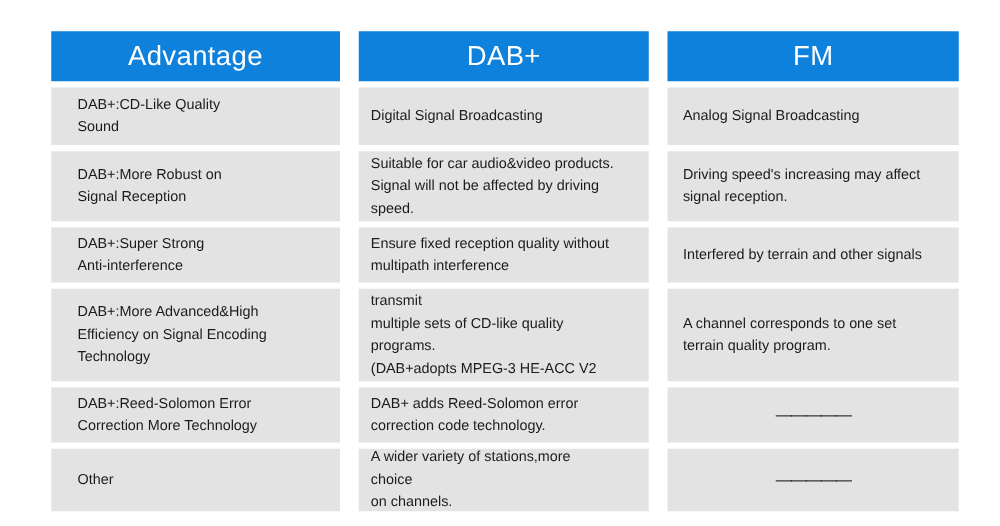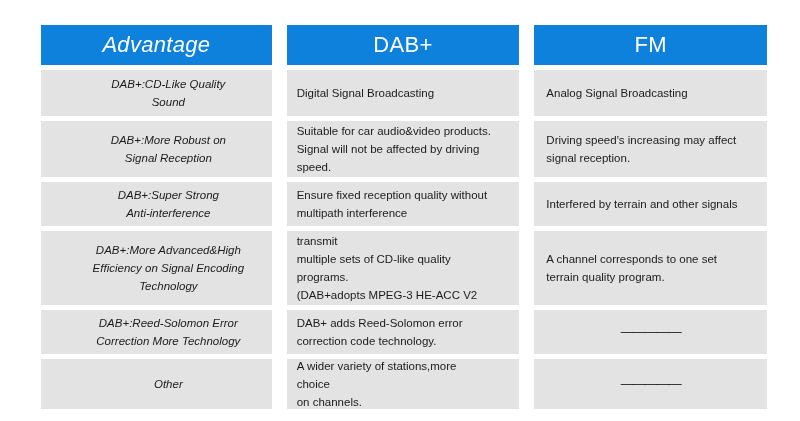--- a/index.html
+++ b/index.html
@@ -19,21 +19,21 @@
     top: 25px;
     width: 726px;
     display: flex;
     gap: 15px;
     align-items: flex-start;
   }
   .column {
     display: flex;
     flex-direction: column;
   }
-  .col-advantage { width: 232px; font-style: italic; }
+  .col-advantage { width: 232px; }
   .col-dabplus   { width: 234px; }
   .col-fm        { width: 234px; }
 
   .col-header {
     height: 40px;
     line-height: 40px;
     text-align: center;
     color: #ffffff;
     font-size: 22px;
     font-weight: normal;
@@ -53,21 +53,21 @@
     display: flex;
     align-items: center;
     overflow: hidden;
   }
   .cell .cell-text {
     display: block;
     width: 100%;
     white-space: pre-line;
   }
   
-  .col-advantage .cell { padding: 4px 10px 4px 34px; text-align: center; }
+  .col-advantage .cell { padding: 4px 10px 4px 21px; }
   .col-dabplus   .cell { padding: 4px 28px 4px 10px; }
   .col-fm        .cell { padding: 4px 12px 4px 12px; }
 
   
   .r0 { height: 46px; }
   .r1 { height: 56px; }
   .r2 { height: 44px; }
   .r3 { height: 74px; }
   .r4 { height: 44px; }
   .r5 { height: 50px; }

